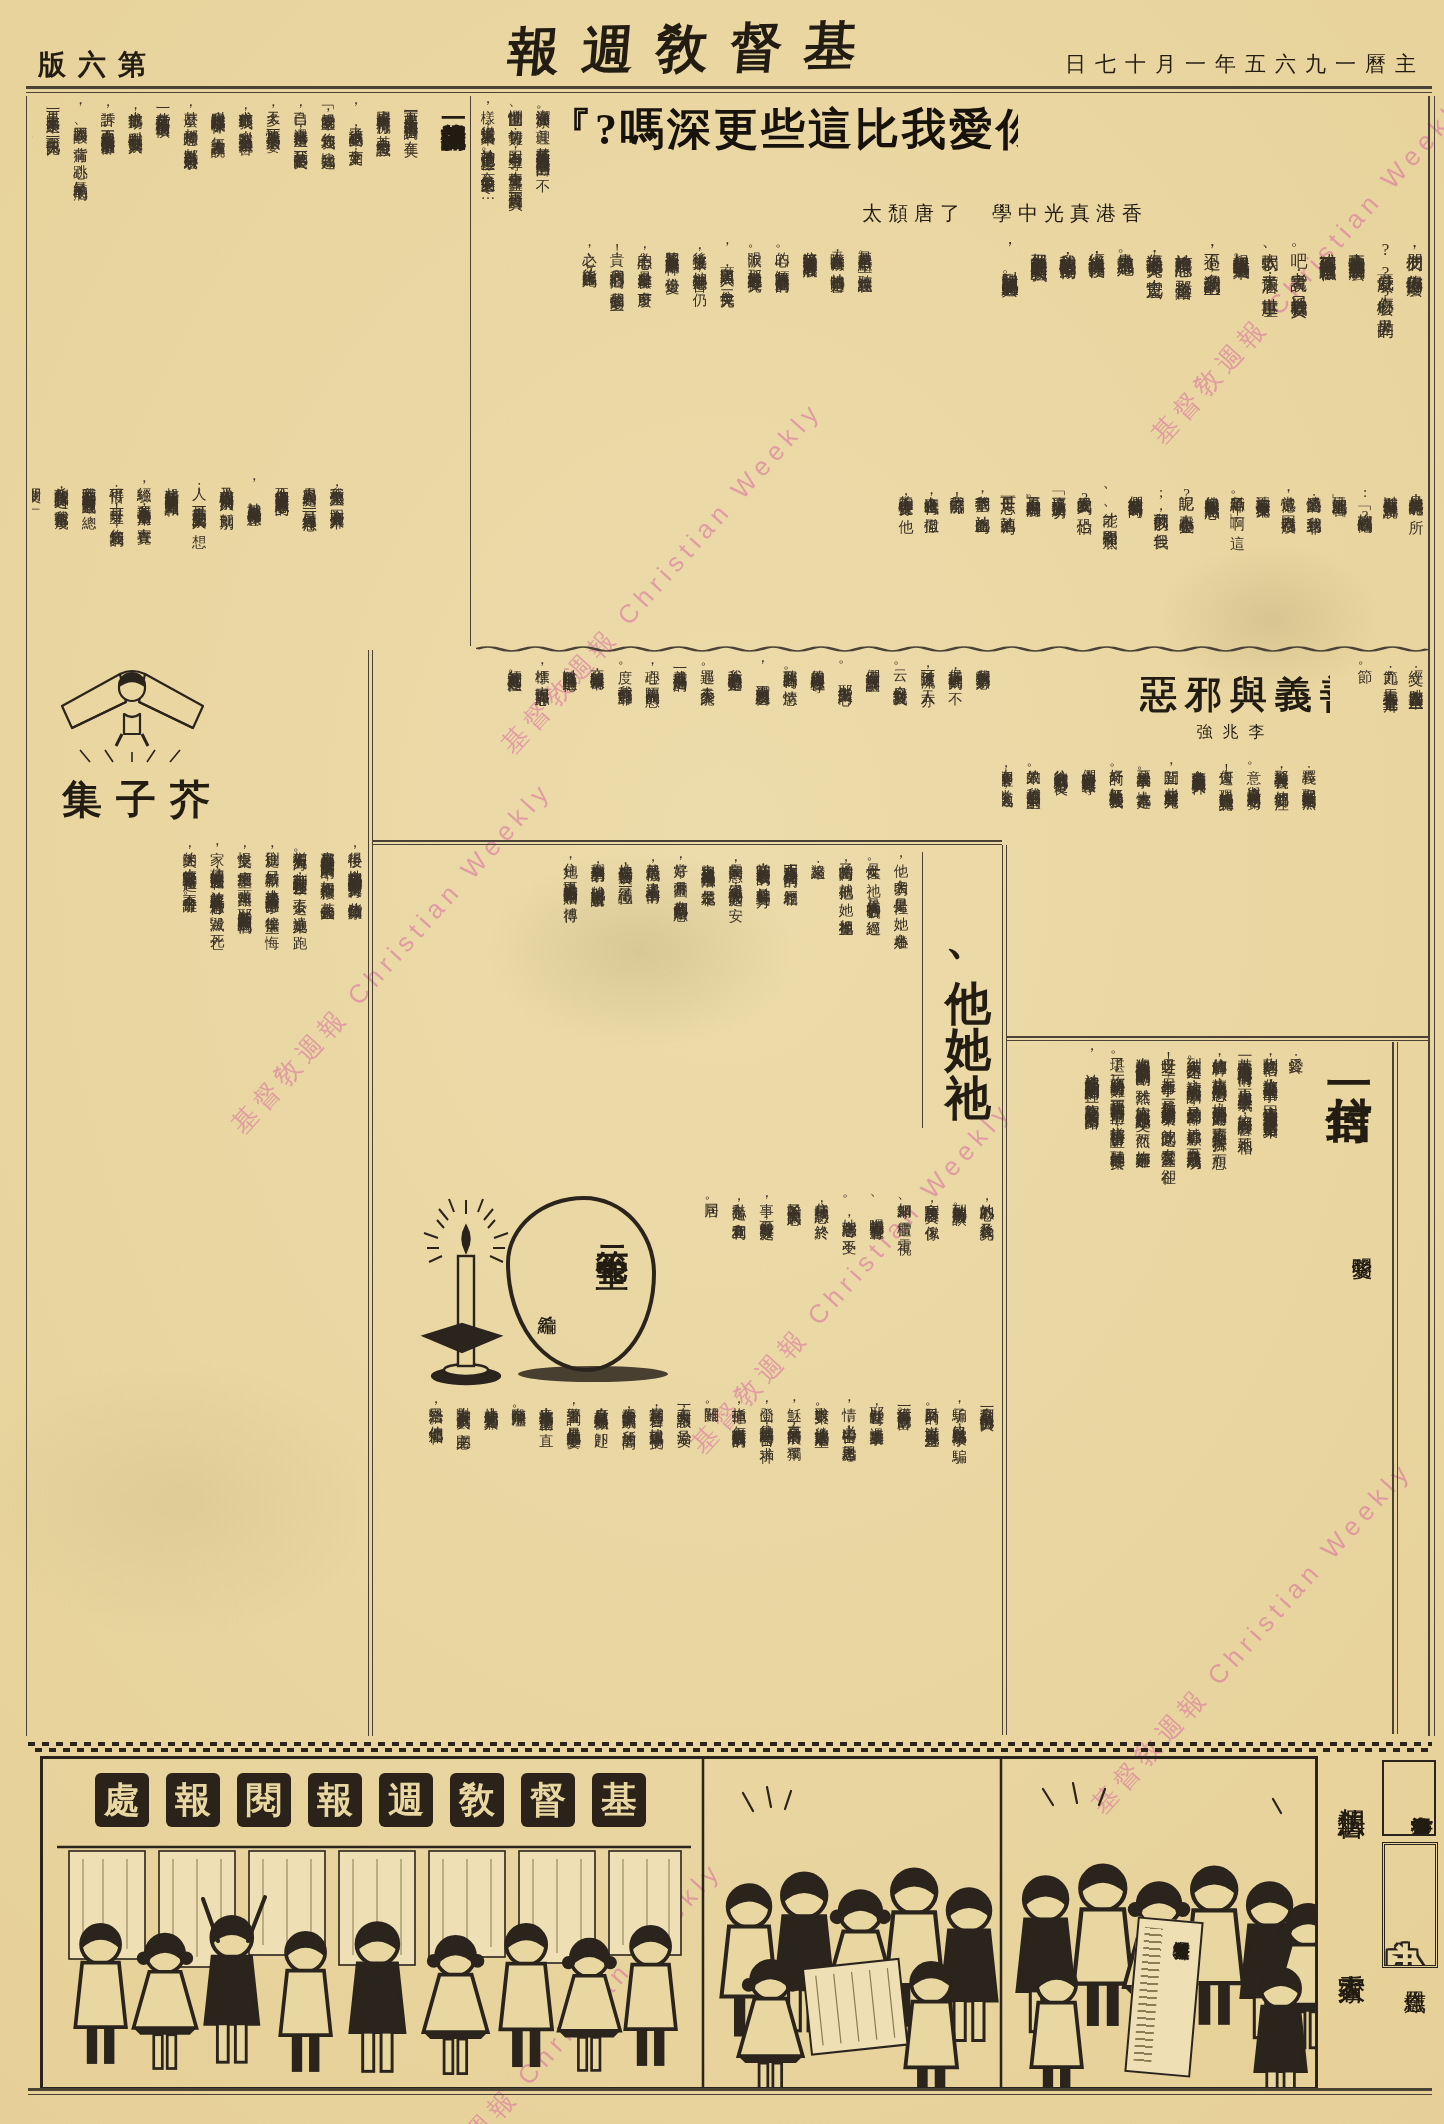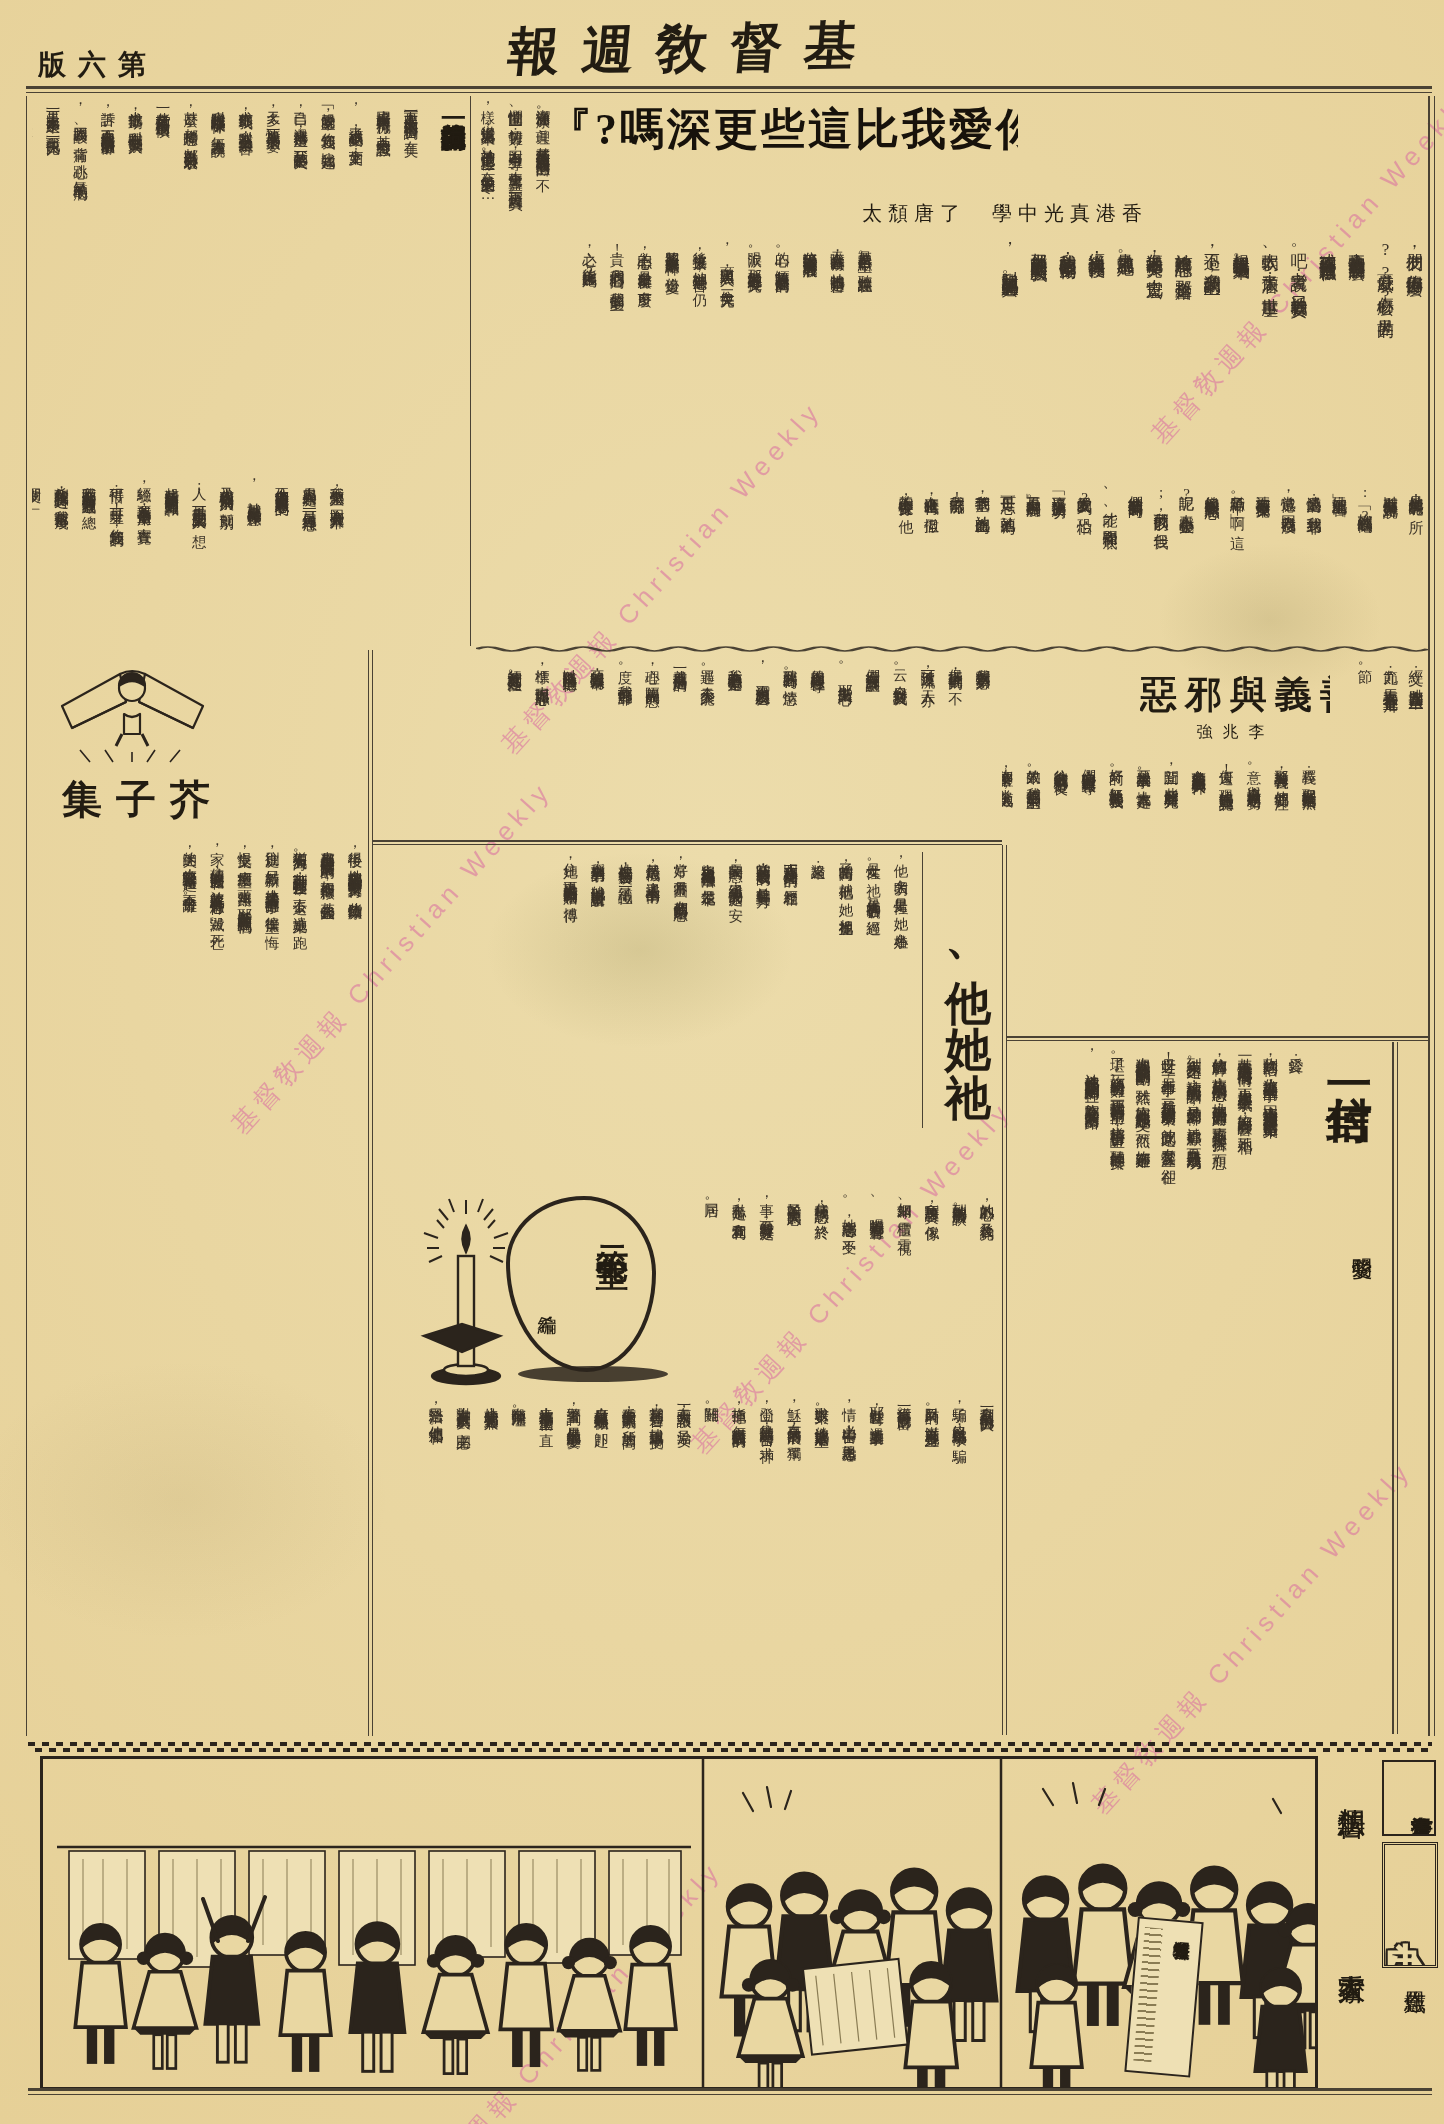--- a/index.html
+++ b/index.html
@@ -42,20 +42,21 @@
   <span class="wm" style="left:1080px;top:250px;">基督敎週報 Christian Weekly</span>
   <span class="wm" style="left:430px;top:560px;">基督敎週報 Christian Weekly</span>
   <span class="wm" style="left:160px;top:940px;">基督敎週報 Christian Weekly</span>
   <span class="wm" style="left:620px;top:1260px;">基督敎週報 Christian Weekly</span>
   <span class="wm" style="left:1020px;top:1620px;">基督敎週報 Christian Weekly</span>
   <span class="wm" style="left:330px;top:2020px;">基督敎週報 Christian Weekly</span>
 
   <div class="abs rtlrow" style="left:38px;top:46px;width:160px;font-size:28px;font-weight:bold;letter-spacing:12px;">版六第</div>
   <div class="abs rtlrow" style="left:468px;top:14px;width:450px;height:74px;font-size:52px;font-weight:bold;
        letter-spacing:22px;text-align:center;transform:skewX(-6deg) rotate(-1deg);font-family:'DejaVu Serif',serif;">報週敎督基</div>
+  <div class="abs rtlrow" style="left:880px;top:50px;width:545px;font-size:21px;letter-spacing:9px;text-align:right;">日七十月一年五六九一曆主</div>
   <div class="abs hline" style="left:26px;top:86px;width:1406px;height:2.5px;"></div>
   <div class="abs hline" style="left:26px;top:92px;width:1406px;height:1px;"></div>
 
   <div class="abs vline" style="left:26px;top:96px;width:1px;height:1640px;"></div>
   <div class="abs vline" style="left:1428px;top:96px;width:1.5px;height:1640px;"></div>
   <div class="abs vline" style="left:1434px;top:96px;width:1px;height:1640px;"></div>
 
   <section>
     <div class="abs vtitle" style="left:428px;top:104px;width:42px;height:280px;font-size:25px;">一篇很流行的禱告詞</div>
     <div class="abs vflow" style="left:32px;top:100px;width:392px;height:372px;">
@@ -437,20 +438,21 @@
         </g>
       </svg>
 
       <div class="abs" style="left:1088px;top:160px;width:62px;height:152px;background:#eee0b4;border:2px solid #2b241c;
            transform:rotate(5deg);">
         <div class="vtitle" style="position:absolute;left:30px;top:6px;width:26px;height:140px;font-size:17px;">基督敎週報</div>
         <div style="position:absolute;left:6px;top:8px;width:18px;height:134px;
              background:repeating-linear-gradient(0deg,#8a7c54 0 2px,transparent 2px 7px);"></div>
       </div>
 
+      <div class="abs" style="left:52px;top:14px;white-space:nowrap;"><span class="banner-cell">處</span><span class="banner-cell">報</span><span class="banner-cell">閱</span><span class="banner-cell">報</span><span class="banner-cell">週</span><span class="banner-cell">敎</span><span class="banner-cell">督</span><span class="banner-cell">基</span></div>
     </div>
 
     <div class="abs vtitle" style="left:1332px;top:1786px;width:38px;height:164px;font-size:28px;font-weight:normal;">想個善法</div>
     <div class="abs vtitle" style="left:1332px;top:1952px;width:38px;height:164px;font-size:28px;font-weight:normal;">大家齊看</div>
     <div class="abs boxed vtitle" style="left:1382px;top:1760px;width:50px;height:70px;font-size:22px;line-height:1.1;
          padding-top:2px;text-align:center;">敎育漫畫</div>
     <div class="abs vtitle" style="left:1382px;top:1842px;width:50px;height:120px;border:3px double #2b241c;
          font-size:46px;text-align:center;color:#e9d7a2;
          text-shadow:-2px 0 #2b241c,2px 0 #2b241c,0 -2px #2b241c,0 2px #2b241c,-2px -2px #2b241c,2px 2px #2b241c,-2px 2px #2b241c,2px -2px #2b241c;">小良</div>
     <div class="abs vtitle" style="left:1390px;top:1974px;width:40px;height:106px;font-size:22px;font-weight:normal;">戴恩作</div>

